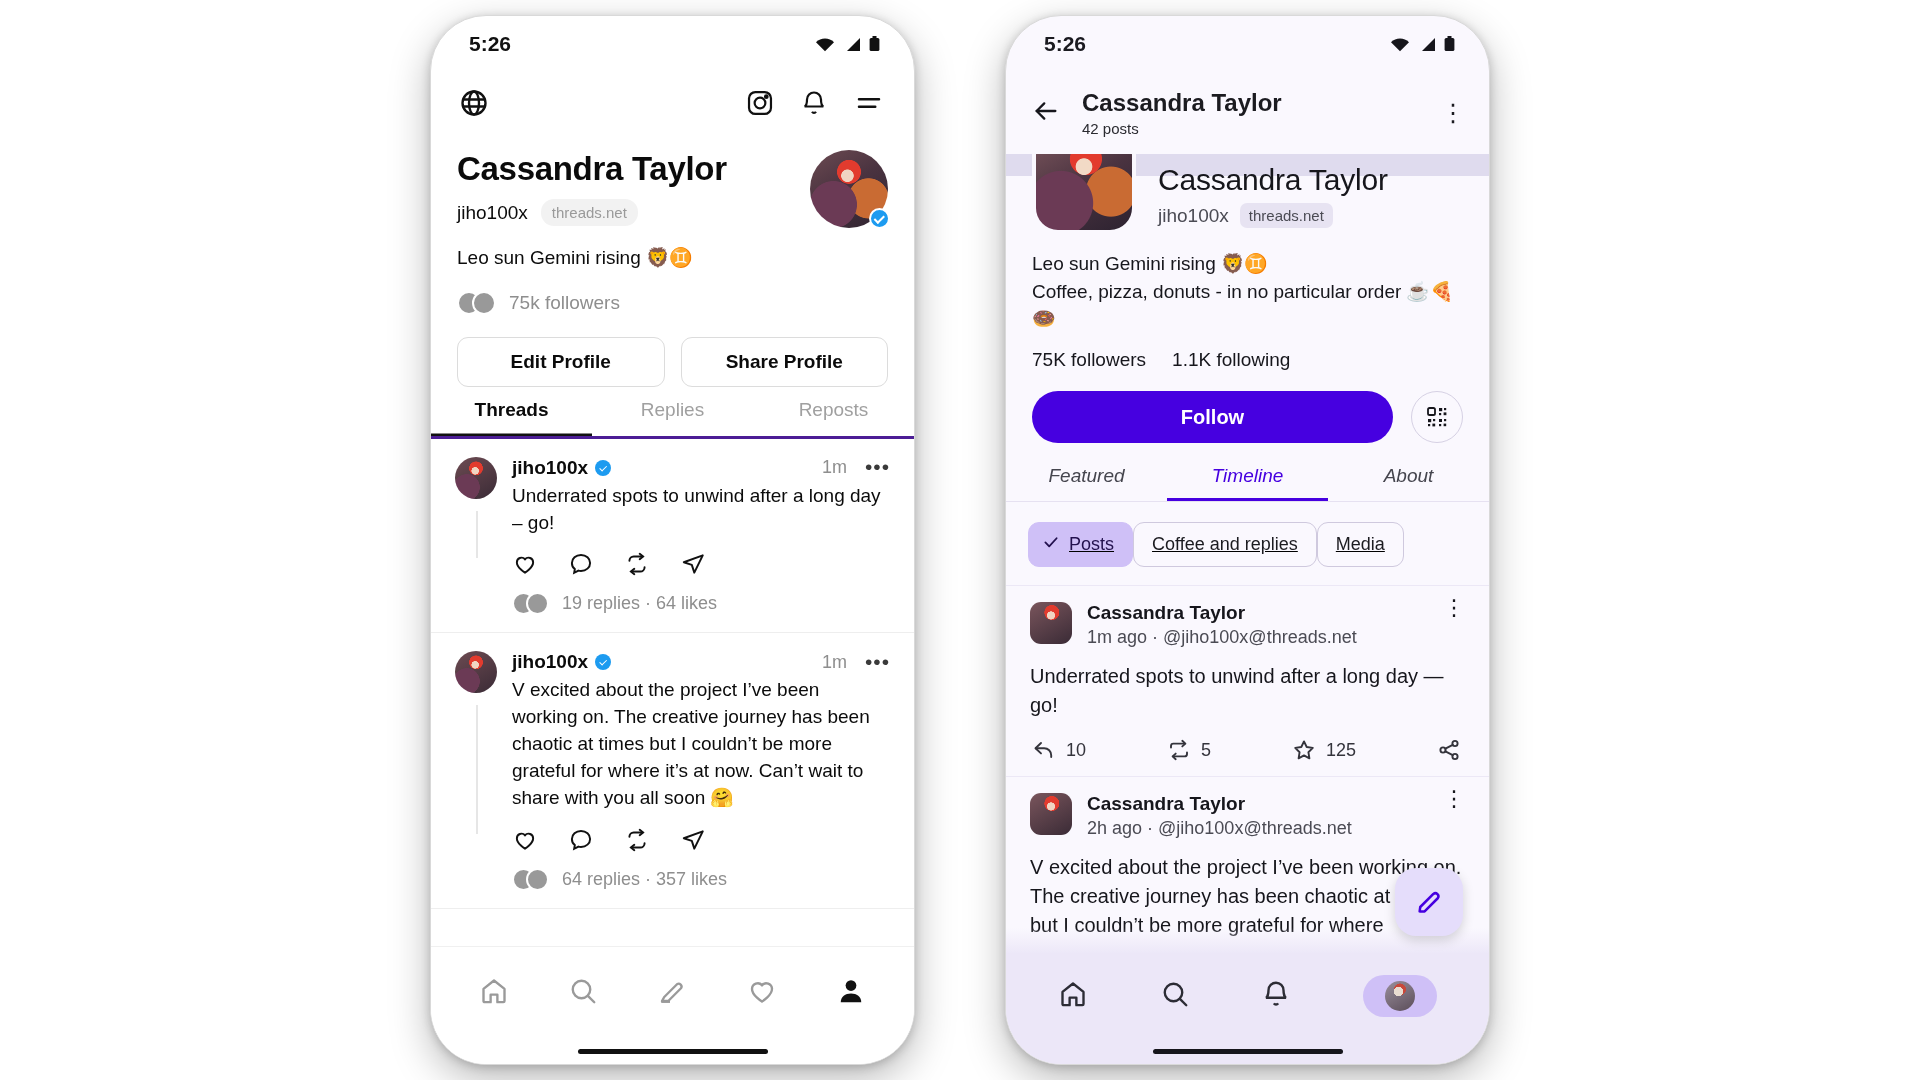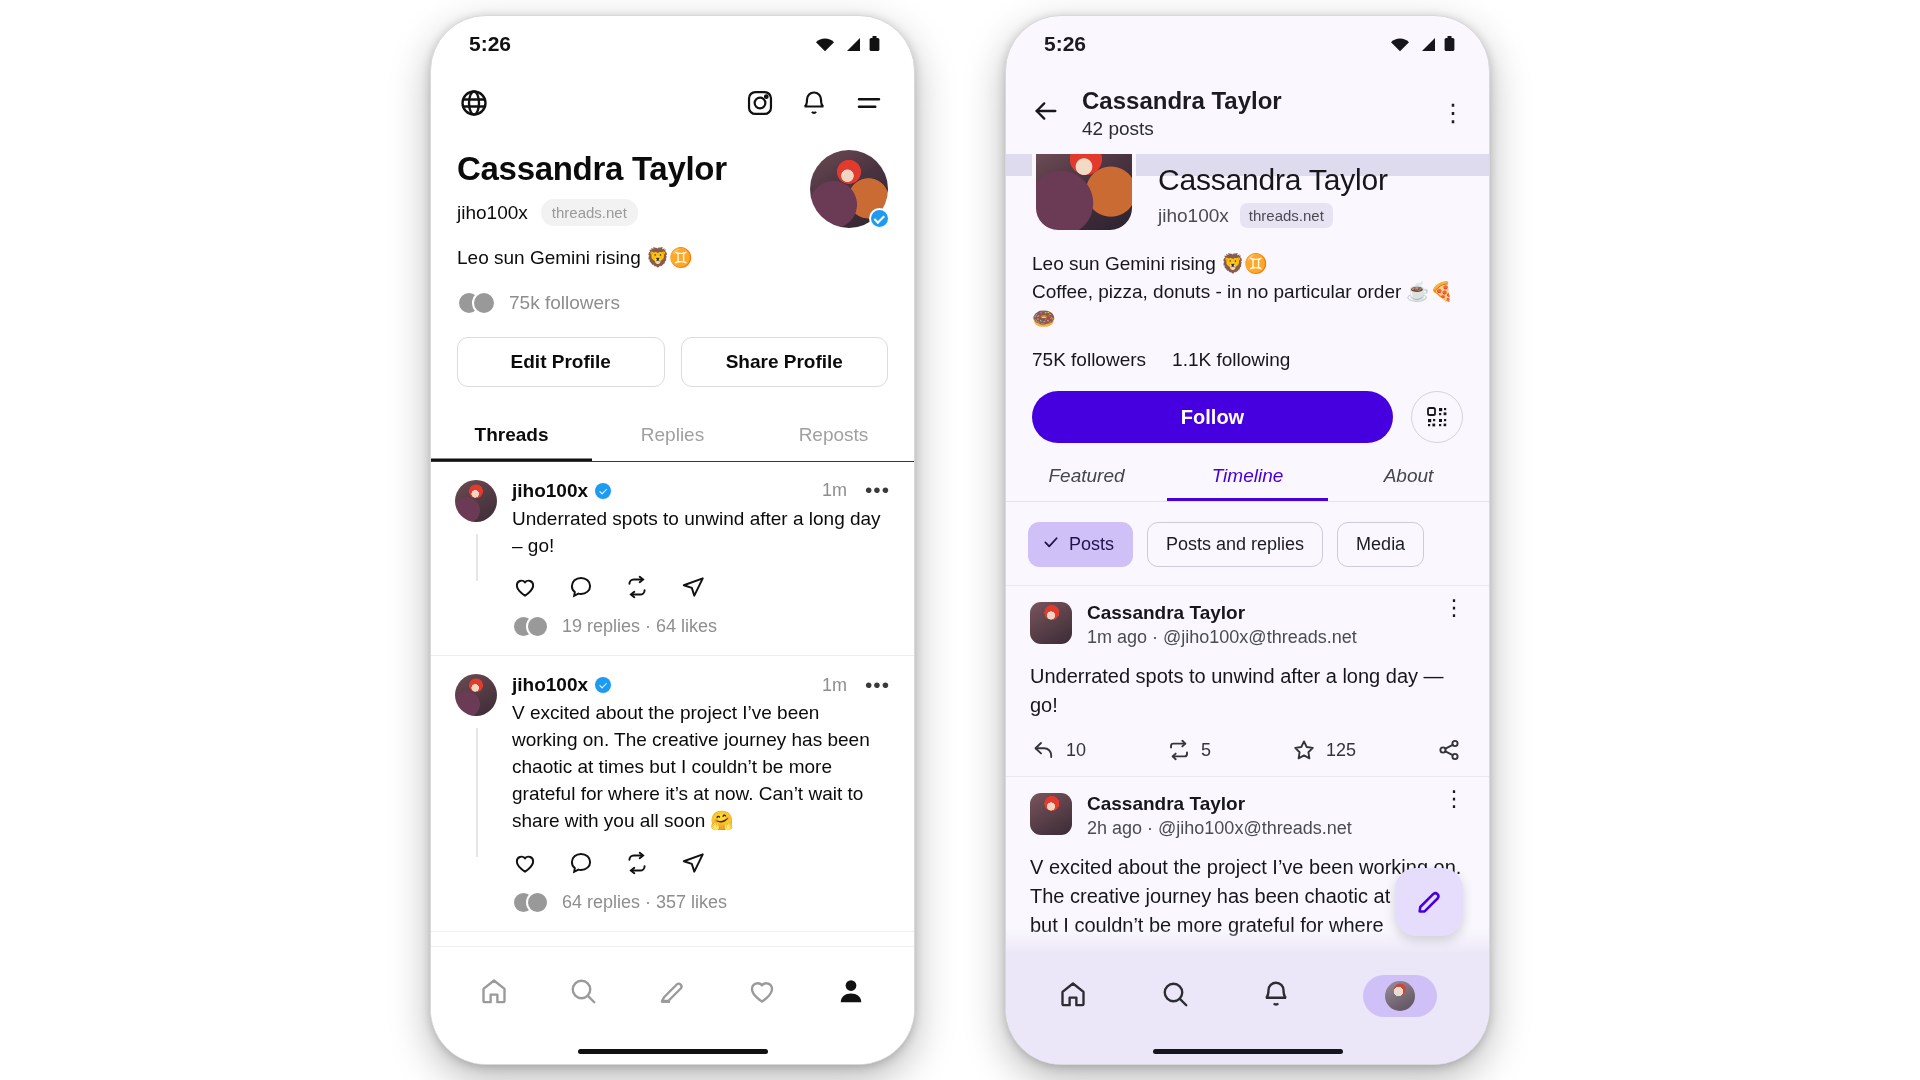--- a/index.html
+++ b/index.html
@@ -98,21 +98,21 @@
   .fa2 { background: radial-gradient(circle at 40% 35%, #6aa5dd 0 40%, #14304f 100%); }
   .followers-txt { font-size: 19px; color: #8e8e8e; }
 
   .prof-btns { display: flex; gap: 16px; padding: 22px 26px 0 26px; }
   .pbtn {
     flex: 1 1 0; height: 50px; border: 1.3px solid #dcdcdc; border-radius: 11px;
     background: #fff; font-size: 19px; font-weight: 700; color: #0b0b0b;
     display: flex; align-items: center; justify-content: center;
   }
 
-  .tabs { display: flex; margin-top: 37px; border-bottom: 1px solid #4c1d95; }
+  .tabs { display: flex; margin-top: 12px; border-bottom: 3px solid #4c1d95; }
   .tab {
     flex: 1 1 0; text-align: center; padding-bottom: 15px;
     font-size: 19px; color: #a0a0a0;
   }
   .tab.active { color: #0b0b0b; font-weight: 700; box-shadow: inset 0 -2.5px 0 #111; }
 
   .feed { flex: 1 1 auto; overflow: hidden; }
   .post { padding: 18px 24px 0 24px; border-bottom: 1px solid #eeeeee; position: relative; }
   .post-top { display: flex; gap: 15px; }
   .pav {
@@ -157,21 +157,21 @@
   }
   .homebar::after { content:""; width: 190px; height: 5px; border-radius: 3px; background: #111; }
 
   
   .r-topbar {
     height: 82px; flex: 0 0 82px;
     display: flex; align-items: center; padding: 0 24px 0 26px; gap: 22px;
     background: #faf8fe;
   }
   .r-title { font-size: 24px; font-weight: 700; color: #1b1b20; }
-  .r-sub { font-size: 19px; color: #2b2b31; margin-top: 3px; }
+  .r-sub { font-size: 15px; color: #2b2b31; margin-top: 3px; }
   .r-kebab { margin-left: auto; font-size: 24px; color: #1b1b20; line-height: .55; }
 
   .r-banner { height: 68px; background: #dfdbee; }
   .r-body { flex: 1 1 auto; overflow: hidden; display: flex; flex-direction: column; background: #faf8fe; }
 
   .r-av-row { padding: 0 26px; margin-top: -46px; display: flex; align-items: flex-end; gap: 22px; }
   .r-avatar {
     width: 104px; height: 104px; border-radius: 26px; flex: 0 0 104px;
     border: 4px solid #faf8fe;
     background:
@@ -199,21 +199,21 @@
   .qr-btn {
     width: 52px; height: 52px; border-radius: 50%; flex: 0 0 52px;
     border: 1.3px solid #d6d1e4; background: #faf8fe;
     display: flex; align-items: center; justify-content: center;
   }
 
   .r-tabs { display: flex; margin-top: 22px; border-bottom: 1px solid #e6e1f1; }
   .r-tab { flex: 1 1 0; text-align: center; padding-bottom: 14px; font-size: 19px; color: #45454e; font-style: italic; }
   .r-tab.active { color: #4600e0; box-shadow: inset 0 -3px 0 #4600e0; }
 
-  .chips { display: flex; gap: 14px; padding: 20px 6px 18px 22px; }
+  .chips { display: flex; padding: 20px 6px 18px 22px; text-decoration: underline; }
   .chip {
     height: 45px; border-radius: 11px; border: 1.2px solid #cfc9de;
     display: flex; align-items: center; gap: 9px; padding: 0 18px;
     font-size: 18px; color: #1b1b20; background: #faf8fe;
   }
   .chip.sel { background: #cfc0f7; border-color: #cfc0f7; color: #23114e; padding-left: 13px; }
 
   .r-post { padding: 16px 24px 14px 24px; border-top: 1px solid #ece8f6; }
   .r-post-top { display: flex; gap: 15px; }
   .r-pav {
@@ -555,21 +555,21 @@
       <div class="chips">
         <div class="chip sel">
           <span>
             <svg width="18" height="18" viewBox="0 0 24 24" fill="none" stroke="#23114e" stroke-width="2.4" stroke-linecap="round" stroke-linejoin="round">
                 <path d="M4.5 12.6 9.6 17.7 19.5 7"></path>
               </svg>
           </span>
           <span>Posts</span>
         </div>
         <div class="chip">
-          <span>Posts and replies</span>
+          <span>Coffee and replies</span>
         </div>
         <div class="chip">
           <span>Media</span>
         </div>
       </div>
 
       <div class="r-post">
         <div class="r-post-top">
           <div class="r-pav"></div>
           <div style="flex:1 1 auto;min-width:0;">

